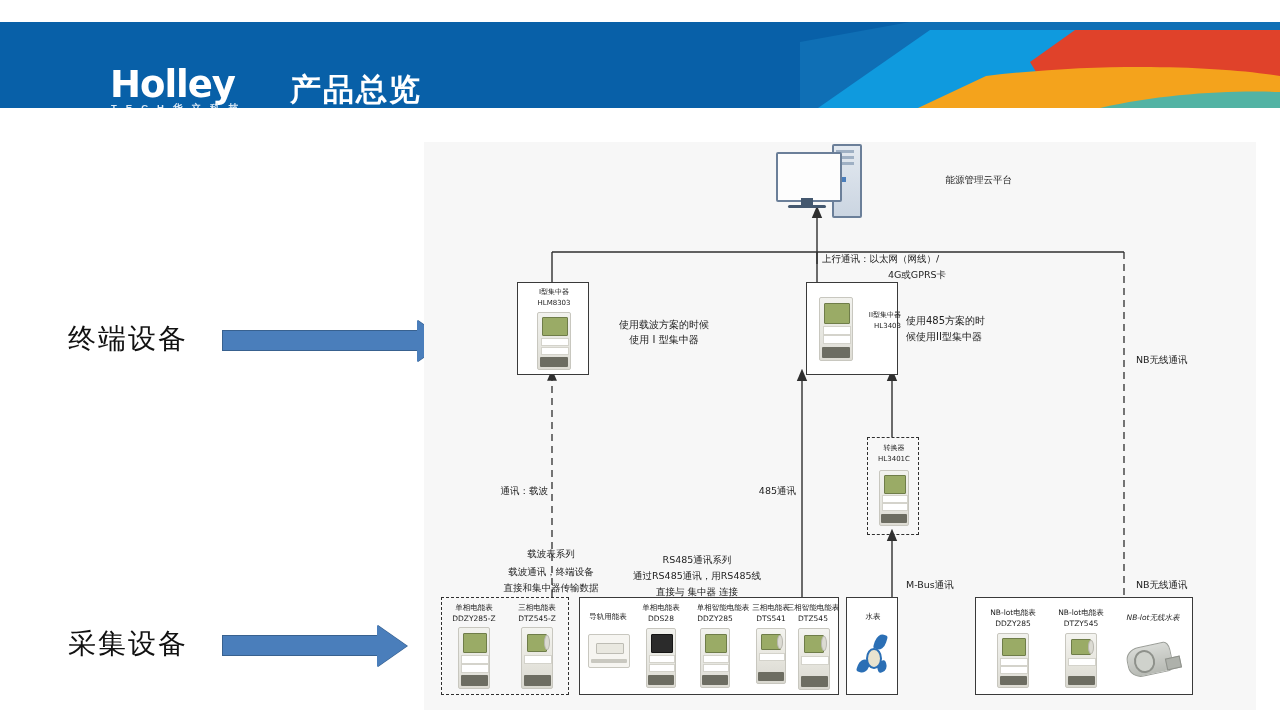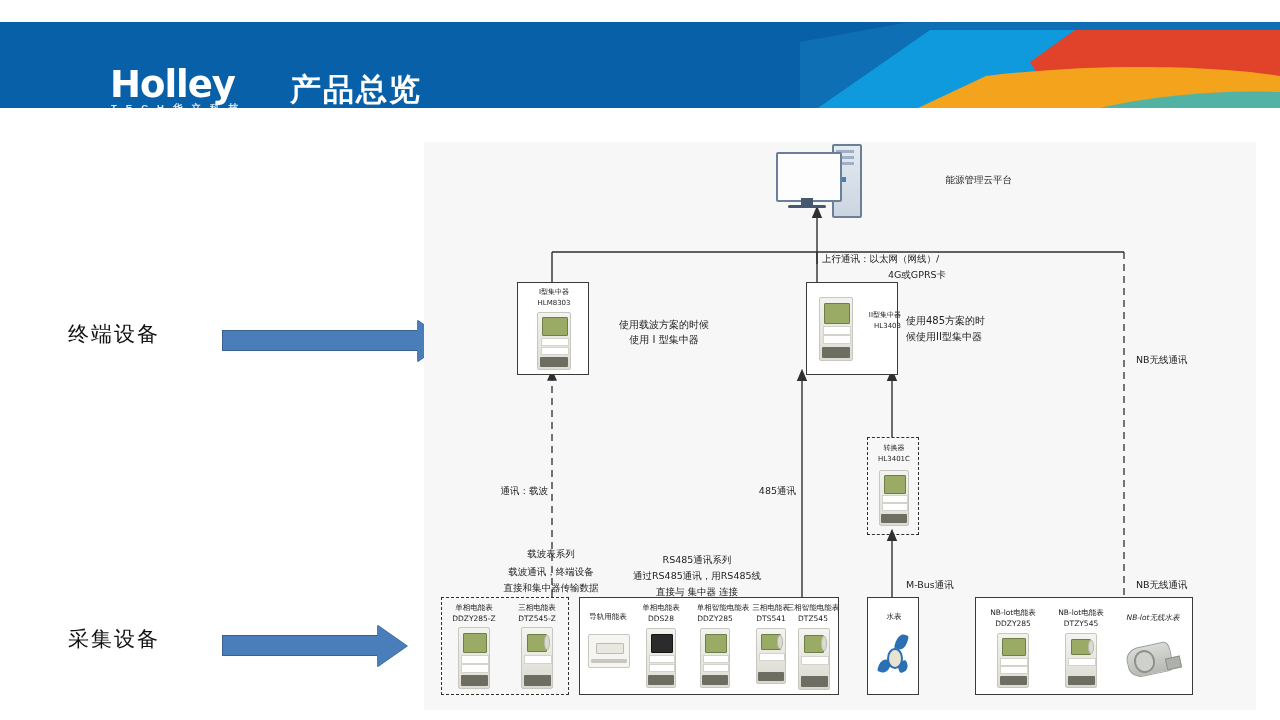--- a/index.html
+++ b/index.html
@@ -13,21 +13,21 @@
   
   .header{position:absolute;left:0;top:22px;width:1280px;height:86px;background:#0860a8;overflow:hidden;}
   .header .swoosh{position:absolute;right:0;top:0;width:480px;height:86px;}
   .logo{position:absolute;left:110px;top:44px;width:160px;height:48px;}
   .logo-word{font-family:"DejaVu Sans",sans-serif;font-weight:bold;font-size:37px;letter-spacing:-1px;color:#fff;line-height:1;position:absolute;left:0;top:0;}
   .logo-sub{position:absolute;left:1px;top:36px;font-size:9.5px;letter-spacing:3.2px;color:#dbe9f6;font-weight:bold;white-space:nowrap;}
   .slide-title{position:absolute;left:290px;top:47px;font-size:31px;color:#ffffff;letter-spacing:2px;font-weight:bold;
     font-family:"DejaVu Sans","Liberation Sans",sans-serif;}
 
   
-  .side-label{position:absolute;font-size:21px;color:#111;letter-spacing:2px;font-family:"DejaVu Sans","Liberation Sans",sans-serif;}
+  .side-label{position:absolute;font-size:28px;color:#111;letter-spacing:2px;font-family:"DejaVu Sans","Liberation Sans",sans-serif;}
   .lbl-terminal{left:68px;top:320px;}
   .lbl-collect{left:68px;top:625px;}
   .arrow-blue{position:absolute;height:42px;}
   .arrow-blue .shaft{position:absolute;left:0;top:10px;height:21px;background:#4a7ebb;border:1px solid #38618f;box-sizing:border-box;}
   .arrow-blue .headtri{position:absolute;top:0;width:0;height:0;border-top:21px solid transparent;border-bottom:21px solid transparent;}
   .arrow-blue .headtri.fill{border-left:30px solid #4a7ebb;}
   .arrow-blue .headtri.edge{border-left:30px solid #38618f;}
   .arrow-terminal{left:222px;top:320px;width:228px;}
   .arrow-collect{left:222px;top:625px;width:188px;}
 
@@ -294,21 +294,21 @@
       <div class="dev" style="left:218px;top:30px;width:32px;height:62px;">
         <div class="meter three">
             <div class="lcd"></div>
             <div class="knob"></div>
             <div class="band b1"></div>
             <div class="term"></div>
           </div>
       </div>
     </div>
 
-    <div class="box" style="left:443px;top:455px;width:52px;height:98px;">
+    <div class="box" style="left:422px;top:455px;width:52px;height:98px;">
       <div class="cap small" style="left:0;top:14px;width:52px;">水表</div>
       <div class="dev" style="left:9px;top:32px;width:36px;height:52px;">
         <div class="watermeter">
           <div class="wm-wing wm-w1"></div>
             <div class="wm-wing wm-w2"></div>
             <div class="wm-wing wm-w3"></div>
           <div class="wm-body"></div>
         </div>
       </div>
     </div>

